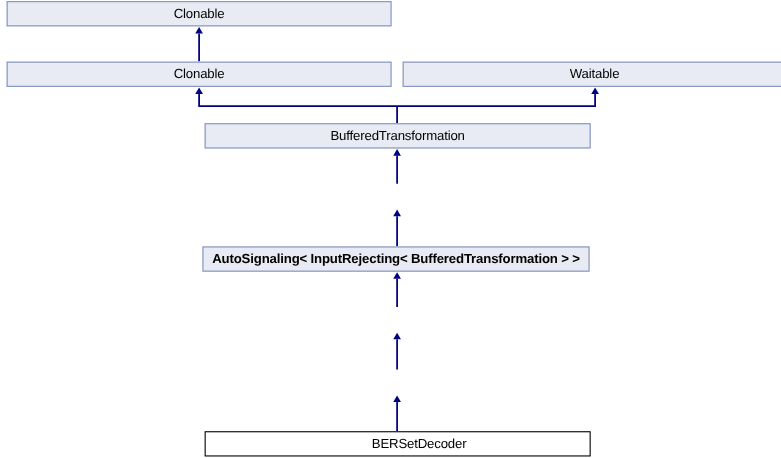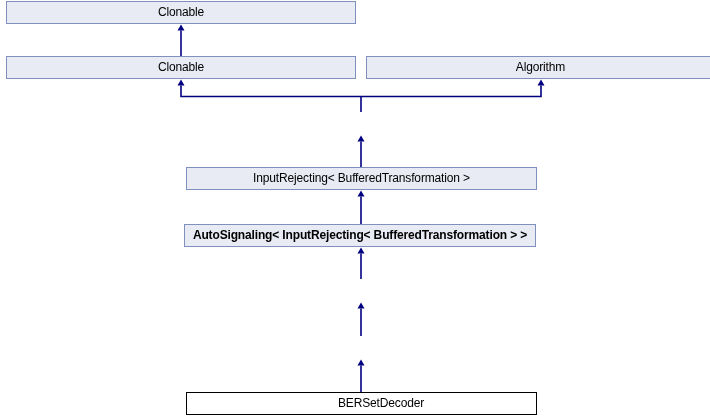--- a/index.html
+++ b/index.html
@@ -89,27 +89,27 @@
 
   <div class="node" style="left:0px;   top:1px;   width:350px;">
     <span>Clonable</span>
   </div>
 
   <div class="node" style="left:0px;   top:56px;  width:350px;">
     <span>Clonable</span>
   </div>
 
   <div class="node" style="left:360px; top:56px;  width:349px;">
-    <span>Algorithm</span>
+    <span>Waitable</span>
   </div>
 
+  <div class="node" style="left:180px; top:112px; width:351px;">
+    <span>BufferedTransformation</span>
+  </div>
 
-  <div class="node" style="left:180px; top:167px; width:351px;">
-    <span>InputRejecting&lt; BufferedTransformation &gt;</span>
-  </div>
 
   <div class="node" style="left:178px; top:224px; width:352px;font-weight:bold;">
     <span>AutoSignaling&lt; InputRejecting&lt; BufferedTransformation &gt; &gt;</span>
   </div>
 
 
 
   <div class="node current" style="left:180px; top:392px; width:351px;">
     <span>BERSetDecoder</span>
   </div>

